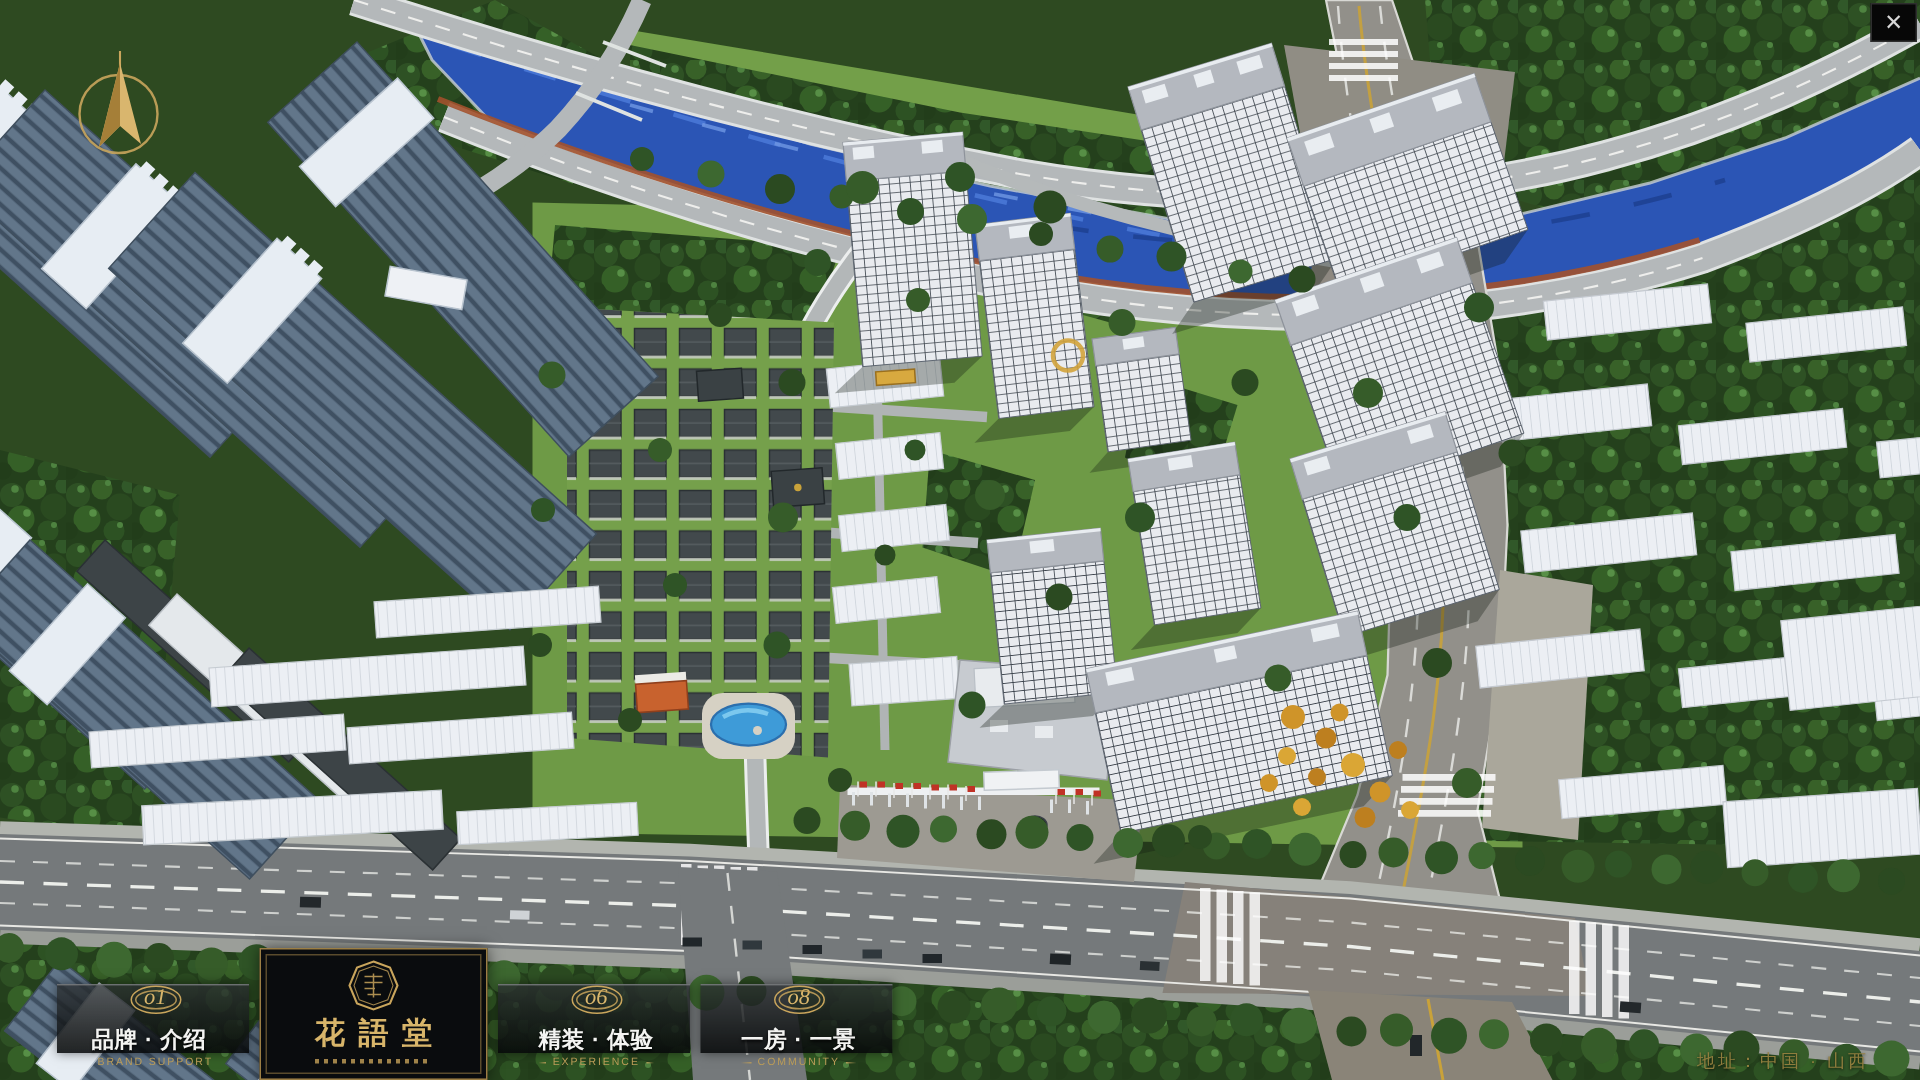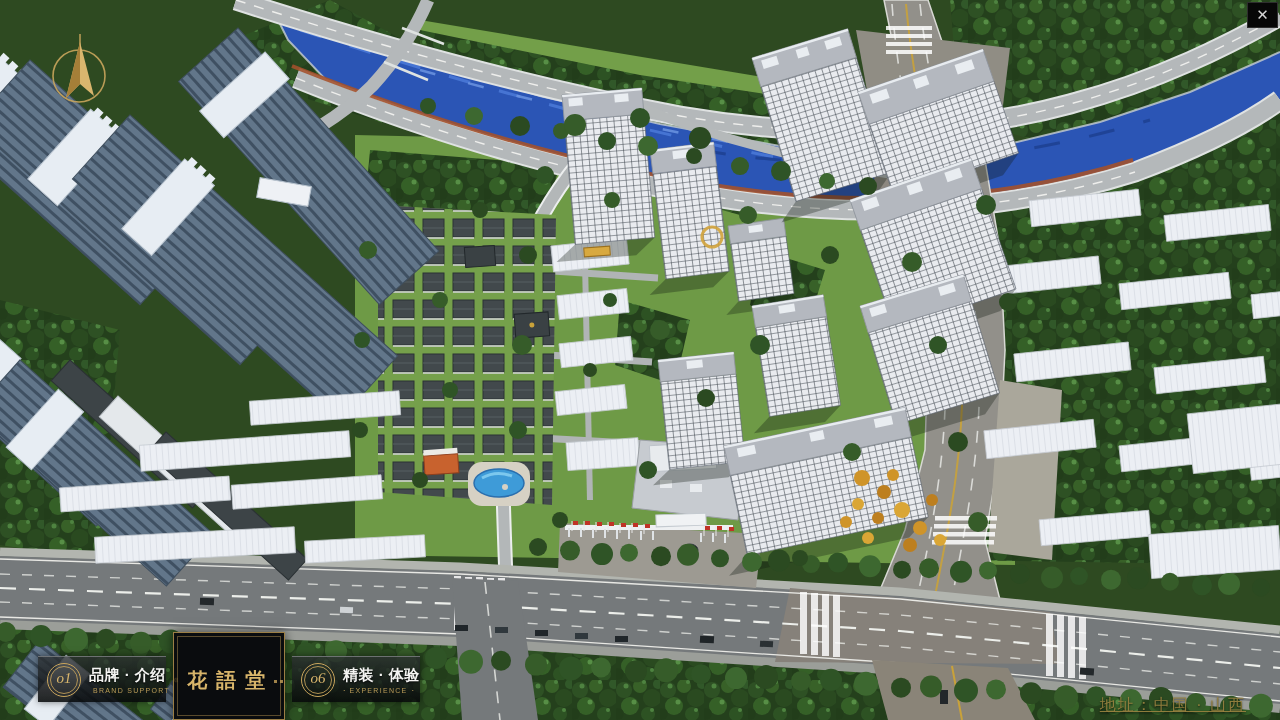--- a/index.html
+++ b/index.html
@@ -15,48 +15,48 @@
   .close-btn{position:absolute;top:2px;right:2px;width:31px;height:26px;background:#070707;
     border:1px solid #2e2e2e;color:#d6d6d6;font-size:15px;line-height:23px;text-align:center;
     padding:0;cursor:pointer;font-family:"DejaVu Sans",sans-serif;}
 
   
   .menubar{position:absolute;left:0;right:0;bottom:0;height:88px;display:flex;
     align-items:flex-end;padding-left:38px;gap:7px;}
   .mi{width:128px;height:46px;margin-bottom:18px;box-sizing:border-box;cursor:pointer;
     background:linear-gradient(180deg,rgba(42,46,48,.78),rgba(6,8,9,.88));
     border-top:1px solid rgba(205,210,214,.5);box-shadow:0 0 7px rgba(0,0,0,.5);
-    display:flex;align-items:center;gap:8px;padding:0 6px 0 9px;}
+    display:flex;align-items:center;gap:8px;padding:0 6px 0 9px;flex-direction:column;}
   .badge{position:relative;width:32px;height:32px;min-width:32px;border:1px solid #c9a55c;
     border-radius:50%;display:flex;align-items:center;justify-content:center;}
   .badge::after{content:"";position:absolute;inset:2px;border:1px solid rgba(201,165,92,.85);
     border-radius:50%;}
   .badge span{font-family:"Liberation Serif",serif;font-style:italic;font-size:15px;
     color:#d9b66c;transform:translateY(-1px);}
   .mtxt{display:flex;flex-direction:column;min-width:0;flex:1;}
   .zh{font-size:15px;font-weight:bold;color:#f4f4f2;letter-spacing:.5px;white-space:nowrap;
     text-shadow:0 1px 2px rgba(0,0,0,.85);}
   .en{display:flex;align-items:center;gap:4px;font-size:7px;color:#bb9c58;
     letter-spacing:1.3px;white-space:nowrap;margin-top:2px;}
   .en::before{content:"";height:1px;flex:1;background:linear-gradient(90deg,transparent,rgba(187,156,88,.9));}
   .en::after{content:"";height:1px;flex:1;background:linear-gradient(270deg,transparent,rgba(187,156,88,.9));}
 
   
-  .logo-panel{width:112px;height:88px;box-sizing:border-box;background:#0a0c0e;
+  .logo-panel{width:152px;height:88px;box-sizing:border-box;background:#0a0c0e;
     border:1px solid #9c7f45;
     box-shadow:inset 0 0 0 3px #0a0c0e, inset 0 0 0 4px rgba(156,127,69,.55), 0 0 10px rgba(0,0,0,.6);
-    display:flex;flex-direction:row;align-items:center;padding-top:7px;}
+    display:flex;flex-direction:column;align-items:center;padding-top:7px;}
   .emblem{width:34px;height:34px;}
   .logo-title{margin-top:1px;font-size:20px;font-weight:bold;color:#d8b56a;letter-spacing:9px;
     padding-left:9px;font-family:"Liberation Serif",serif;white-space:nowrap;}
   .logo-sub{margin-top:4px;width:78px;height:3px;
     background:repeating-linear-gradient(90deg,rgba(186,152,84,.85) 0 3px,transparent 3px 6px);}
 
-  .address{position:absolute;right:34px;bottom:4px;font-size:16px;color:rgba(152,130,64,.92);
-    letter-spacing:2px;text-shadow:0 1px 2px rgba(0,0,0,.7);text-decoration:underline;}
+  .address{position:absolute;right:34px;bottom:4px;font-size:12px;color:rgba(152,130,64,.92);
+    letter-spacing:2px;text-shadow:0 1px 2px rgba(0,0,0,.7);}
 </style>
 </head>
 <body>
 
 <div class="stage">
 
 <svg id="scene" class="scene" width="1280" height="720" viewBox="0 0 1280 720">
   <defs>
     <pattern id="forest" patternUnits="userSpaceOnUse" width="44" height="40">
       <rect width="44" height="40" fill="#24401c"></rect>
@@ -576,17 +576,26 @@
 
   <div class="mi">
     <div class="badge">
           <span>o6</span>
         </div>
     <div class="mtxt">
           <div class="zh">精装 · 体验</div>
     <div class="en">EXPERIENCE</div>
         </div>
   </div>
+  <div class="mi">
+    <div class="badge">
+          <span>o8</span>
+        </div>
+    <div class="mtxt">
+          <div class="zh">一房 · 一景</div>
+    <div class="en">COMMUNITY</div>
+        </div>
+  </div>
 </nav>
 
 <div class="address">地址：中国 · 山西</div>
 
 </div>
 
 </body></html>

